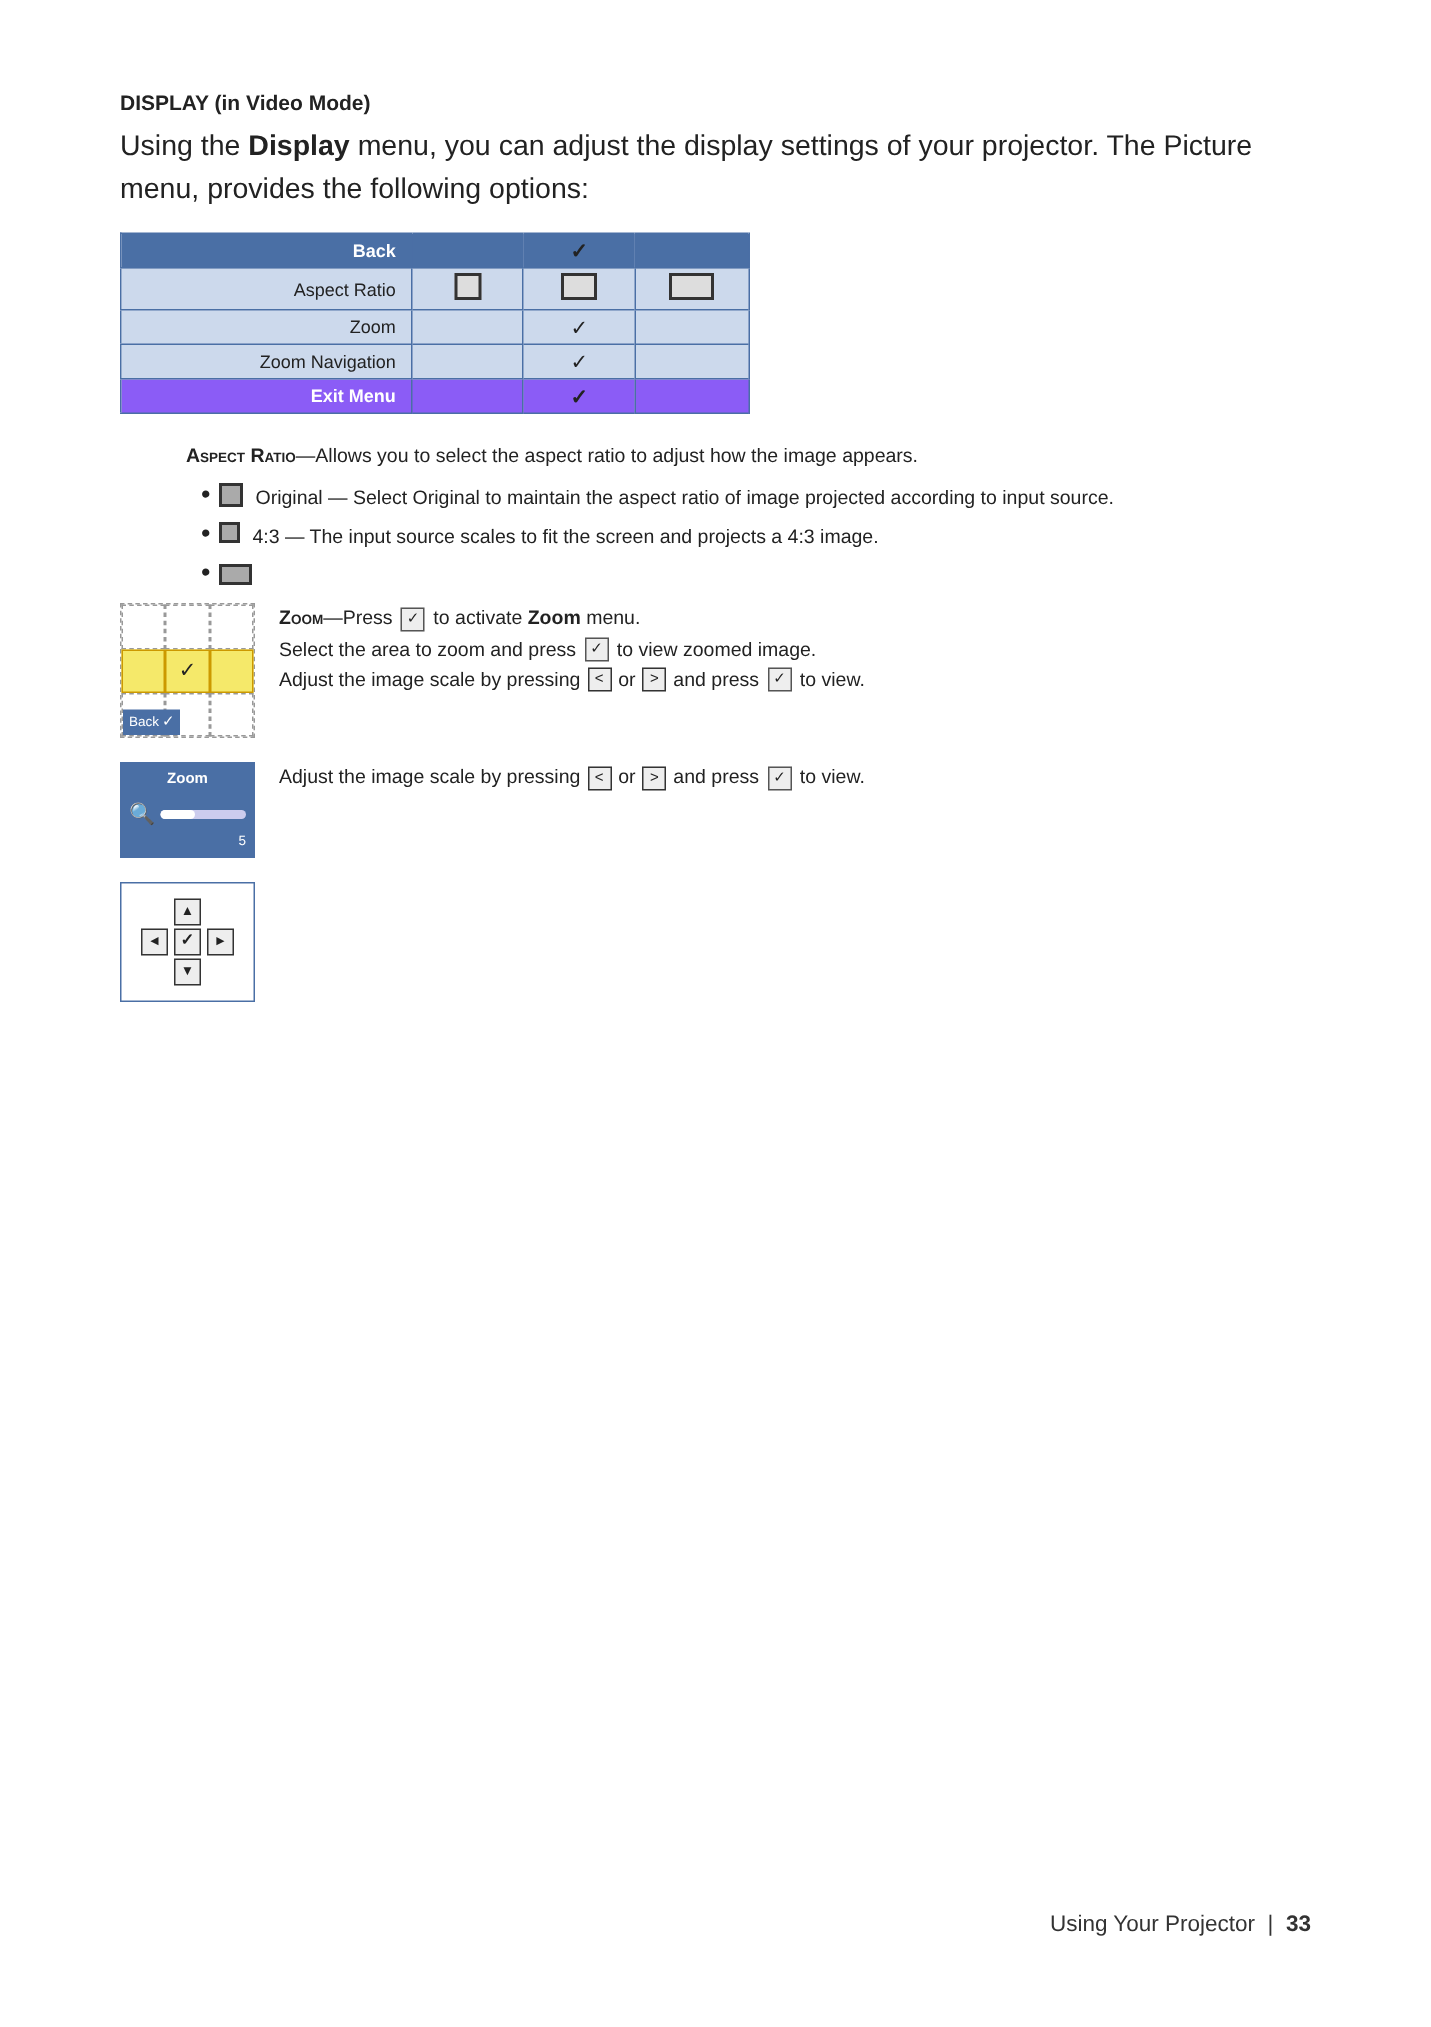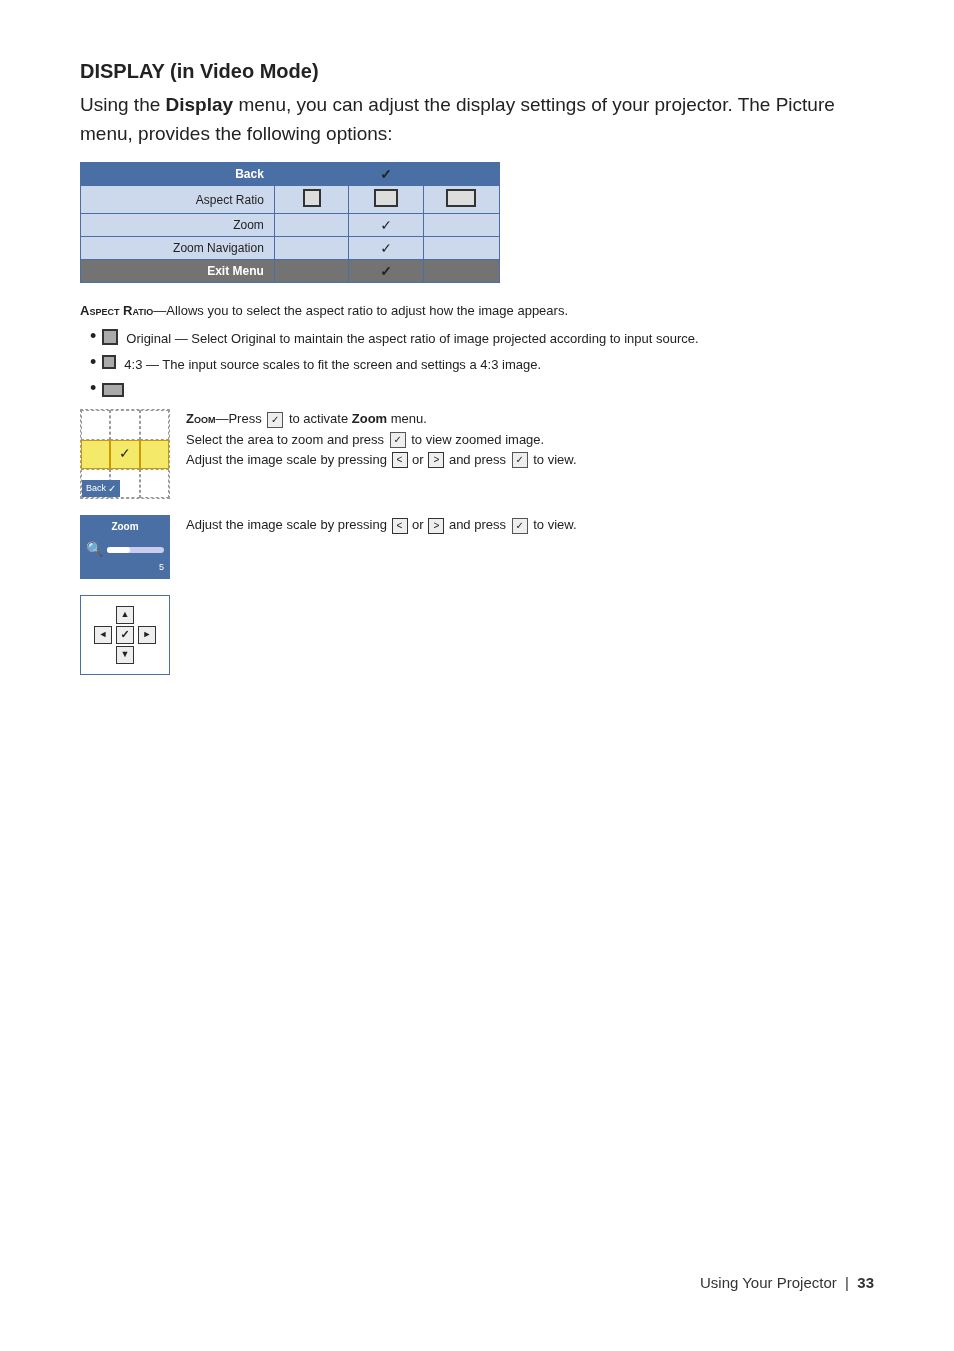--- a/index.html
+++ b/index.html
@@ -7,21 +7,21 @@
       background: #ffffff;
       font-family: Arial, sans-serif;
       font-size: 13px;
       color: #222;
       width: 954px;
       min-height: 1351px;
       padding: 60px 80px 80px 80px;
     }
 
     .section-title {
-      font-size: 20px;
+      font-size: 14px;
       font-weight: bold;
       margin-bottom: 8px;
     }
 
     .intro-text {
       font-size: 19px;
       margin-bottom: 14px;
       line-height: 1.5;
     }
 
@@ -43,21 +43,21 @@
     .menu-table tr.header-row td {
       background: #4a6fa5;
       color: #fff;
       font-weight: bold;
     }
     .menu-table tr.item-row td {
       background: #ccd9ec;
       color: #222;
     }
     .menu-table tr.exit-row td {
-      background: #737373;
+      background: #8b5cf6;
       color: #fff;
       font-weight: bold;
     }
     .menu-table td.label-col {
       text-align: right;
       width: 130px;
     }
     .menu-table td.icon-col {
       text-align: center;
       width: 50px;
@@ -76,20 +76,21 @@
     .aspect-icon.wide { width: 30px; height: 18px; }
 
     
     .content-body {
       font-size: 13px;
       line-height: 1.55;
     }
 
     .aspect-ratio-section {
       margin-bottom: 12px;
+      margin-left: 44px;
     }
 
     .small-caps-label {
       font-variant: small-caps;
       font-weight: bold;
       font-size: 13px;
     }
 
     .bullet-list {
       list-style: none;
@@ -362,21 +363,21 @@
     <span class="small-caps-label">Aspect Ratio</span><span>—Allows you to select the aspect ratio to adjust how the image appears.</span>
     <ul class="bullet-list">
       <li>
         <span class="bullet-dot">•</span>
         <span class="icon-square"></span>
         <span>Original — Select Original to maintain the aspect ratio of image projected according to input source.</span>
       </li>
       <li>
         <span class="bullet-dot">•</span>
         <span class="icon-square-sm"></span>
-        <span>4:3 — The input source scales to fit the screen and settings a 4:3 image.</span>
+        <span>4:3 — The input source scales to fit the screen and projects a 4:3 image.</span>
       </li>
       <li>
         <span class="bullet-dot">•</span>
         <span style="display:inline-block;width:22px;height:14px;border:2px solid #333;background:#aaa;vertical-align:middle;margin-right:2px;flex-shrink:0;margin-top:2px;"></span>
       </li>
     </ul>
   </div>
 
   <div class="zoom-section">
 

